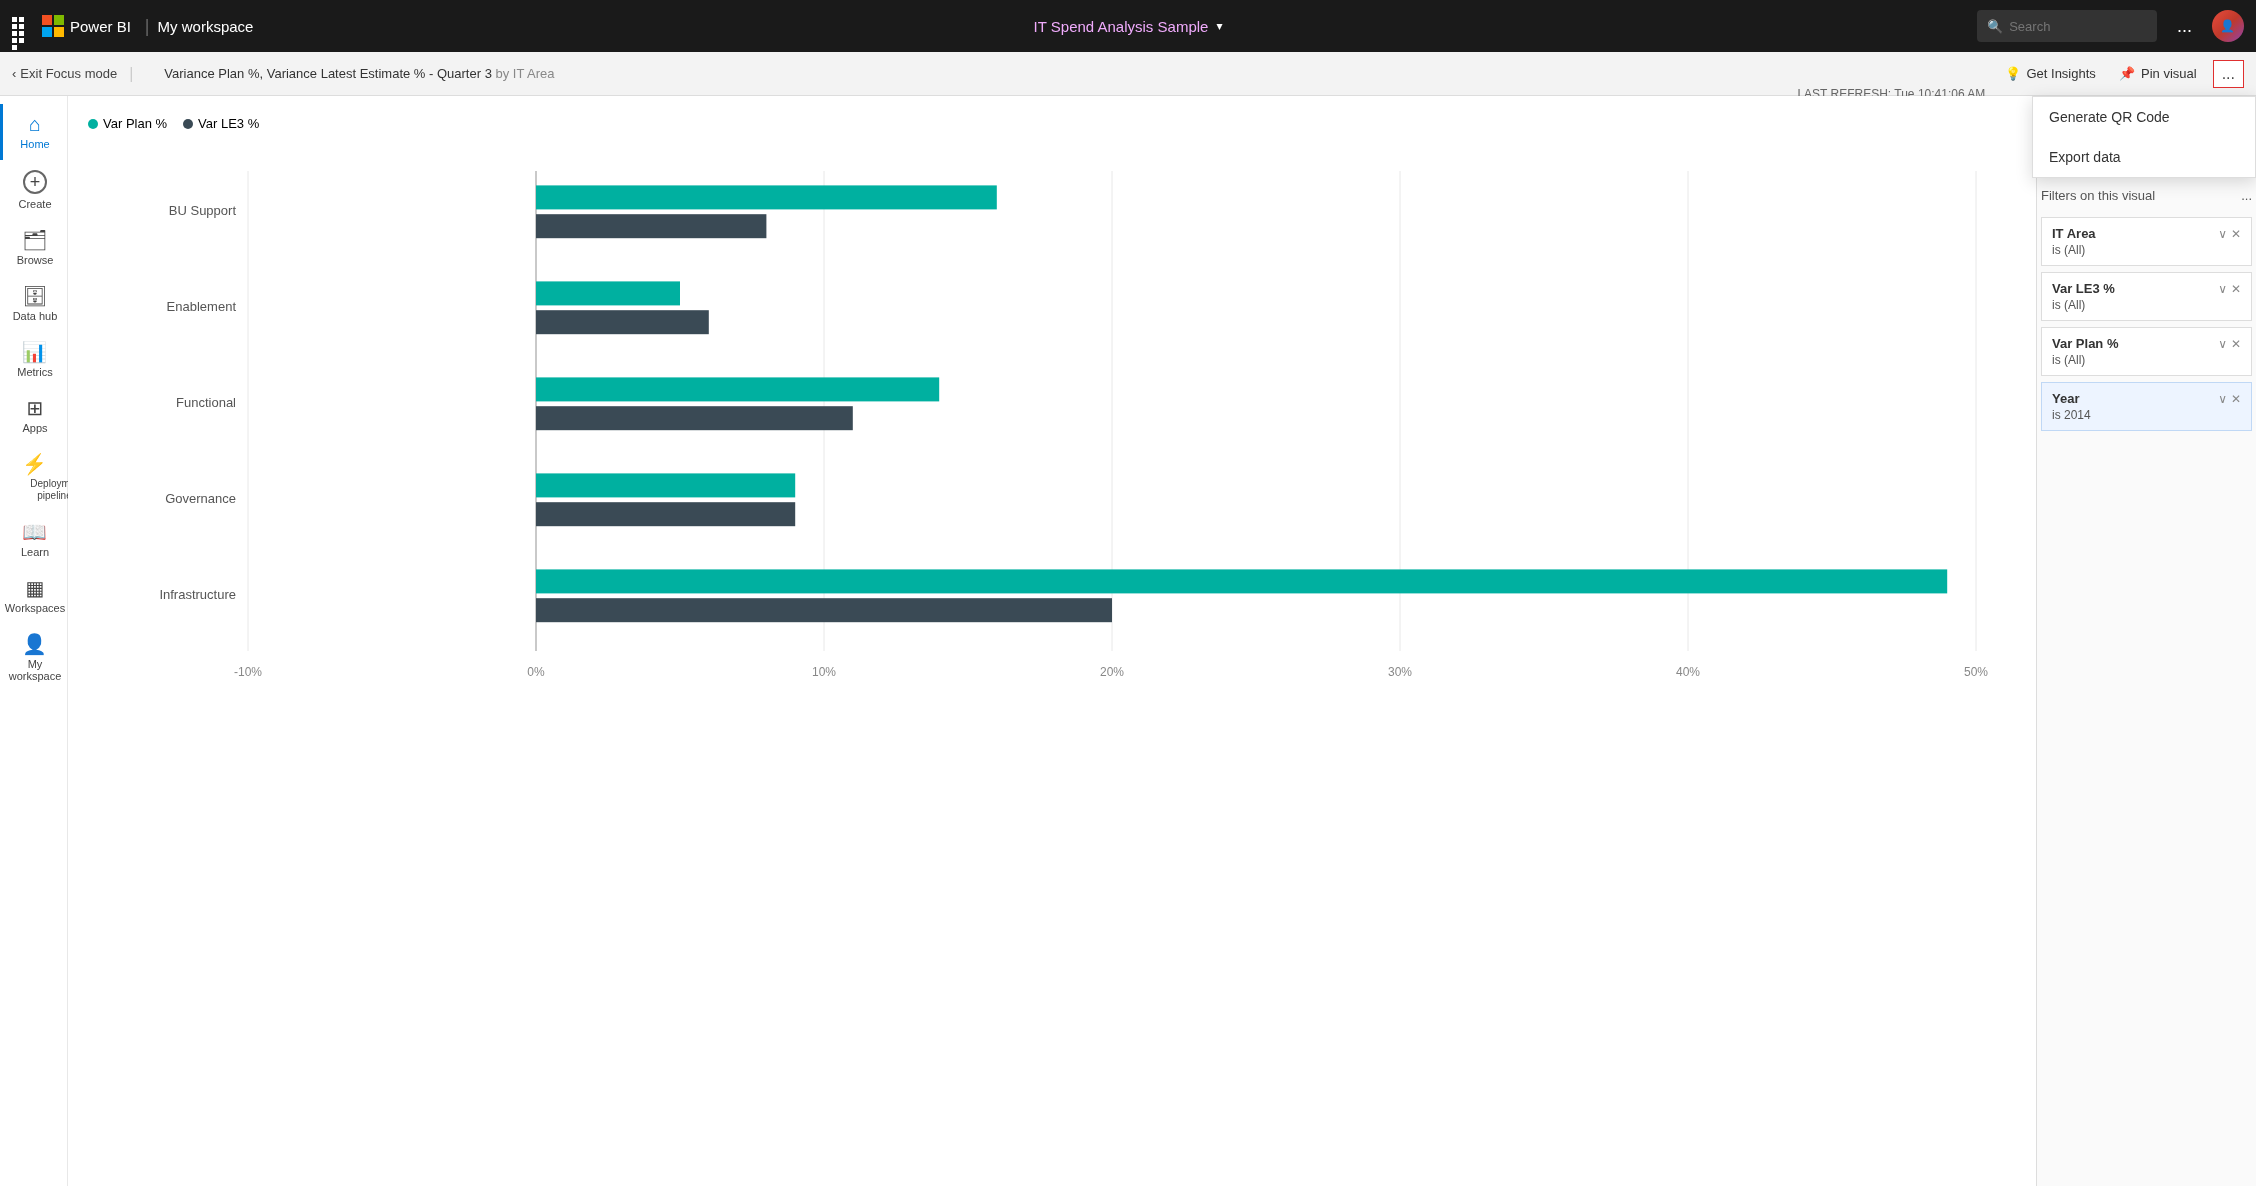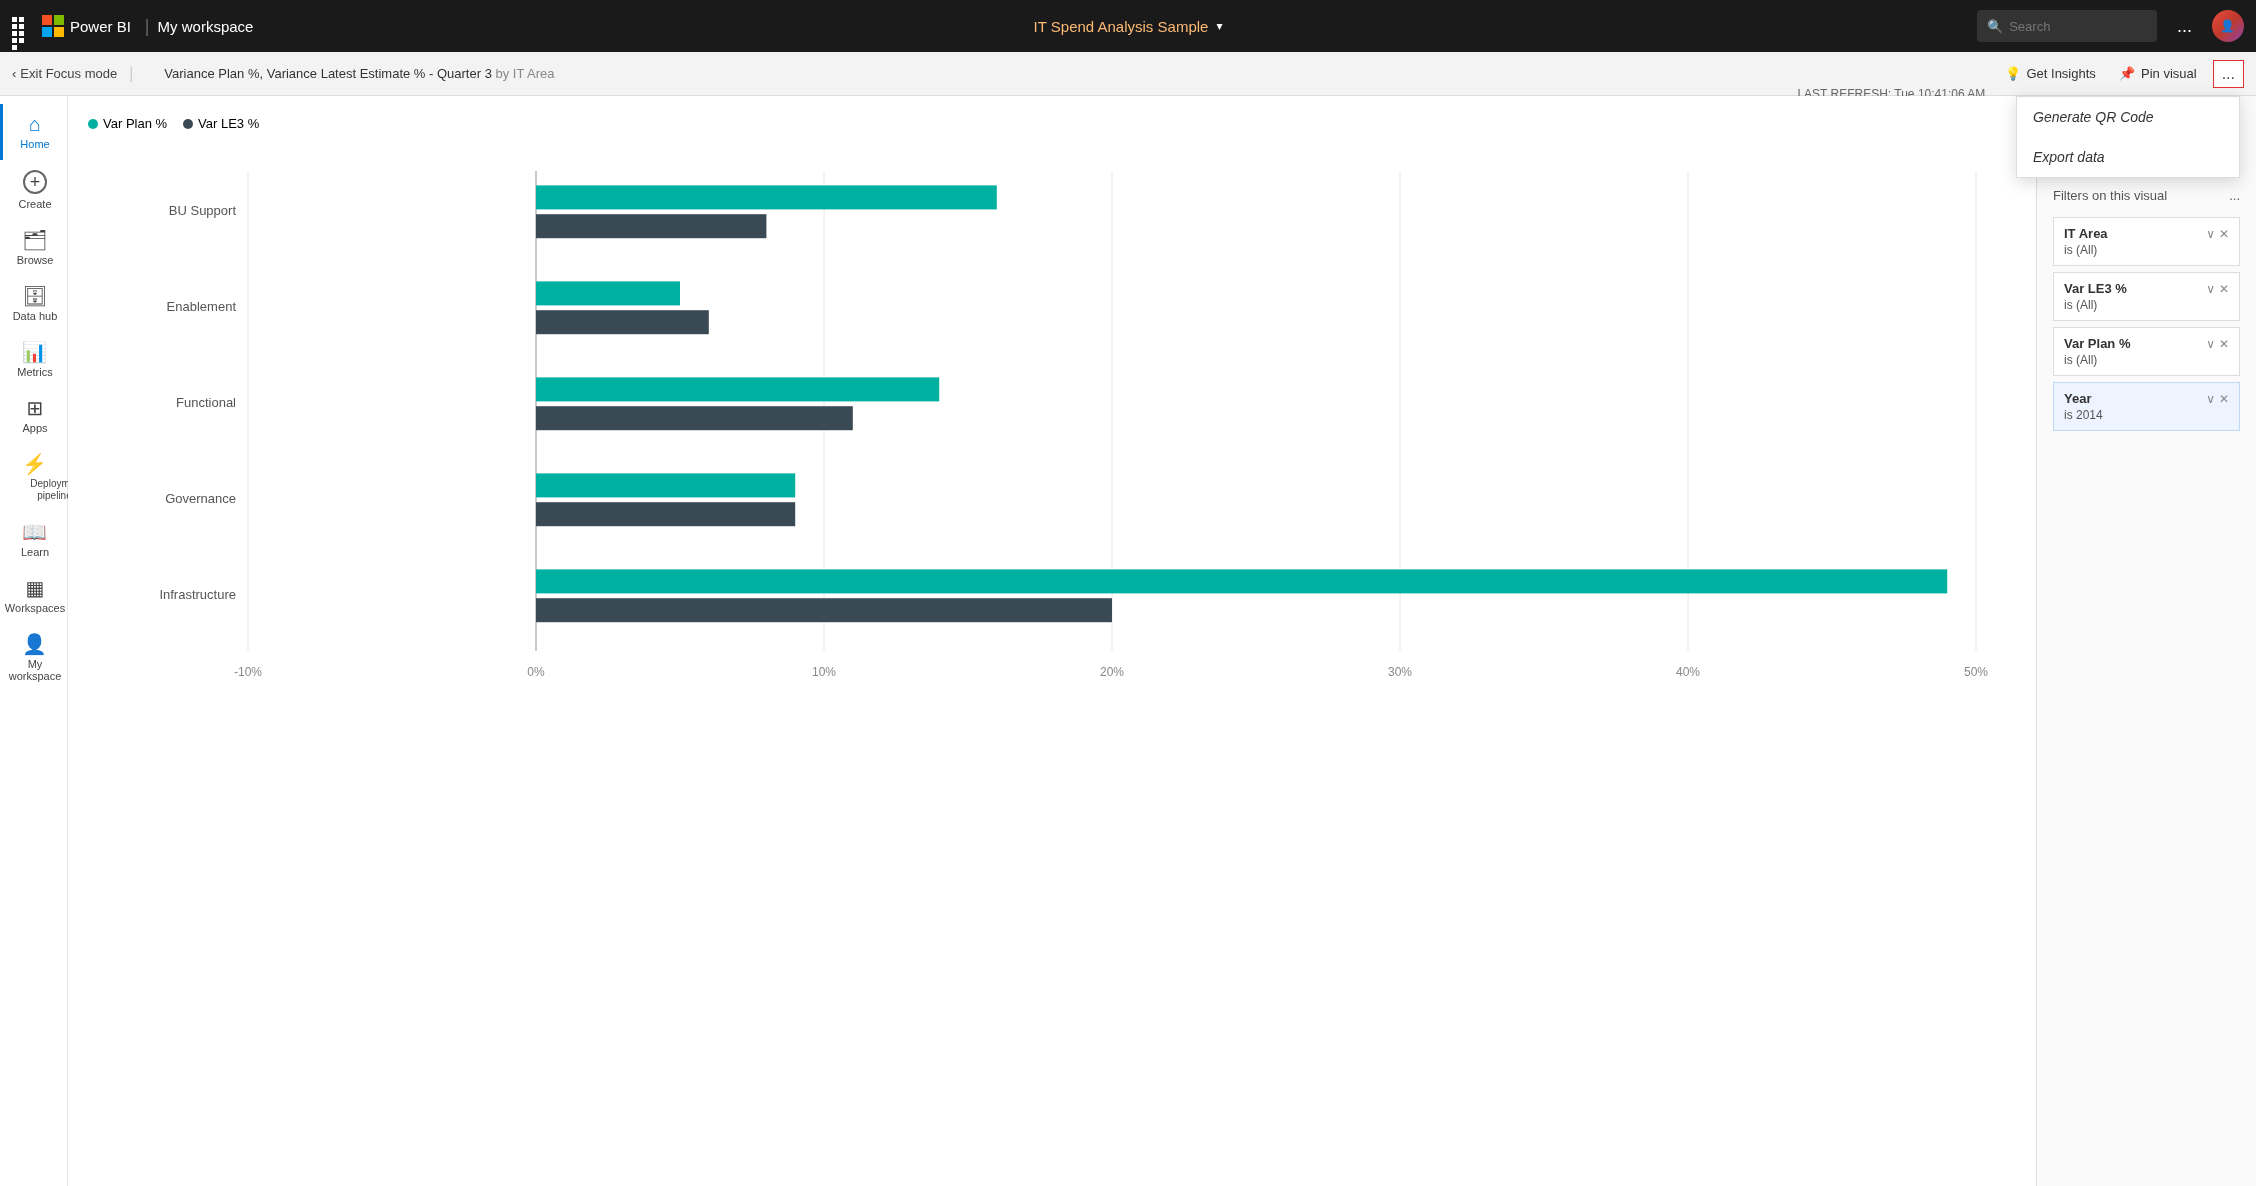--- a/index.html
+++ b/index.html
@@ -21,21 +21,21 @@
     .ms-logo-sq { width: 10px; height: 10px; }
     .ms-logo-sq.red { background: #f25022; }
     .ms-logo-sq.green { background: #7fba00; }
     .ms-logo-sq.blue { background: #00a4ef; }
     .ms-logo-sq.yellow { background: #ffb900; }
     .ms-logo-grid { display: grid; grid-template-columns: 1fr 1fr; gap: 1px; width: 22px; height: 22px; }
     .nav-brand { color: #fff; font-size: 15px; font-weight: 300; margin-right: 6px; }
     .nav-separator { color: #666; margin: 0 8px; font-size: 18px; font-weight: 100; }
     .nav-workspace { color: #fff; font-size: 15px; font-weight: 400; }
     .nav-title-center { position: absolute; left: 50%; transform: translateX(-50%); display: flex; align-items: center; gap: 8px; }
-    .nav-title-text { color: #fdba74; font-size: 15px; font-weight: 400; }
+    .nav-title-text { color: #f0abfc; font-size: 15px; font-weight: 400; }
     .chevron-down { color: #fff; font-size: 12px; }
     .nav-right { margin-left: auto; display: flex; align-items: center; gap: 12px; }
     .search-box {
       display: flex; align-items: center; background: #333; border-radius: 4px;
       padding: 4px 10px; gap: 6px; width: 180px; height: 32px;
     }
     .search-box input { background: transparent; border: none; color: #fff; font-size: 13px; outline: none; width: 120px; }
     .search-icon-sm { color: #aaa; font-size: 13px; }
     .nav-dots { color: #fff; font-size: 18px; cursor: pointer; padding: 4px 8px; }
     .avatar { width: 32px; height: 32px; border-radius: 50%; background: linear-gradient(135deg, #e74c3c, #c0392b, #8e44ad); display: flex; align-items: center; justify-content: center; color: #fff; font-size: 12px; }
@@ -185,21 +185,21 @@
     <div class="sub-btn">
       <span>📌</span>
       <span>Pin visual</span>
     </div>
     <div class="sub-btn-dots">
       <span>...</span>
     </div>
   </div>
 </div>
 
-<div class="dropdown-menu" style="position:fixed; right:16px; top:96px; width:224px;font-style:italic;">
+<div class="dropdown-menu" style="position:fixed; right:0; top:96px; width:224px;">
   <div class="dropdown-item">
     <span>Generate QR Code</span>
   </div>
   <div class="dropdown-item">
     <span>Export data</span>
   </div>
 </div>
 
 <div class="main-layout">
 
@@ -294,21 +294,21 @@
           <rect x="448" y="418.4" width="1411.2" height="24" fill="#00b0a0"></rect>
           <rect x="448" y="447.2" width="576" height="24" fill="#3a4a55"></rect>
         </svg>
     </div>
 
     <div class="x-axis" id="x-axis-labels">
     </div>
 
   </div>
 
-  <div style="width:220px; border-left:1px solid #ddd; background:#fafafa; padding:14px 16px; display:flex; flex-direction:column; gap:8px; overflow-y:auto; flex-shrink:0;">
+  <div style="width:220px; border-left:1px solid #ddd; background:#fafafa; padding:14px 4px; display:flex; flex-direction:column; gap:8px; overflow-y:auto; flex-shrink:0;">
     <div class="filters-header">
       <div class="filters-title">
         <span style="font-size:16px;">⊟</span>
         <span>Filters</span>
       </div>
       <span class="filters-collapse">»</span>
     </div>
 
     <div class="filter-search-box">
       <span style="color:#888; font-size:13px;">🔍</span>

